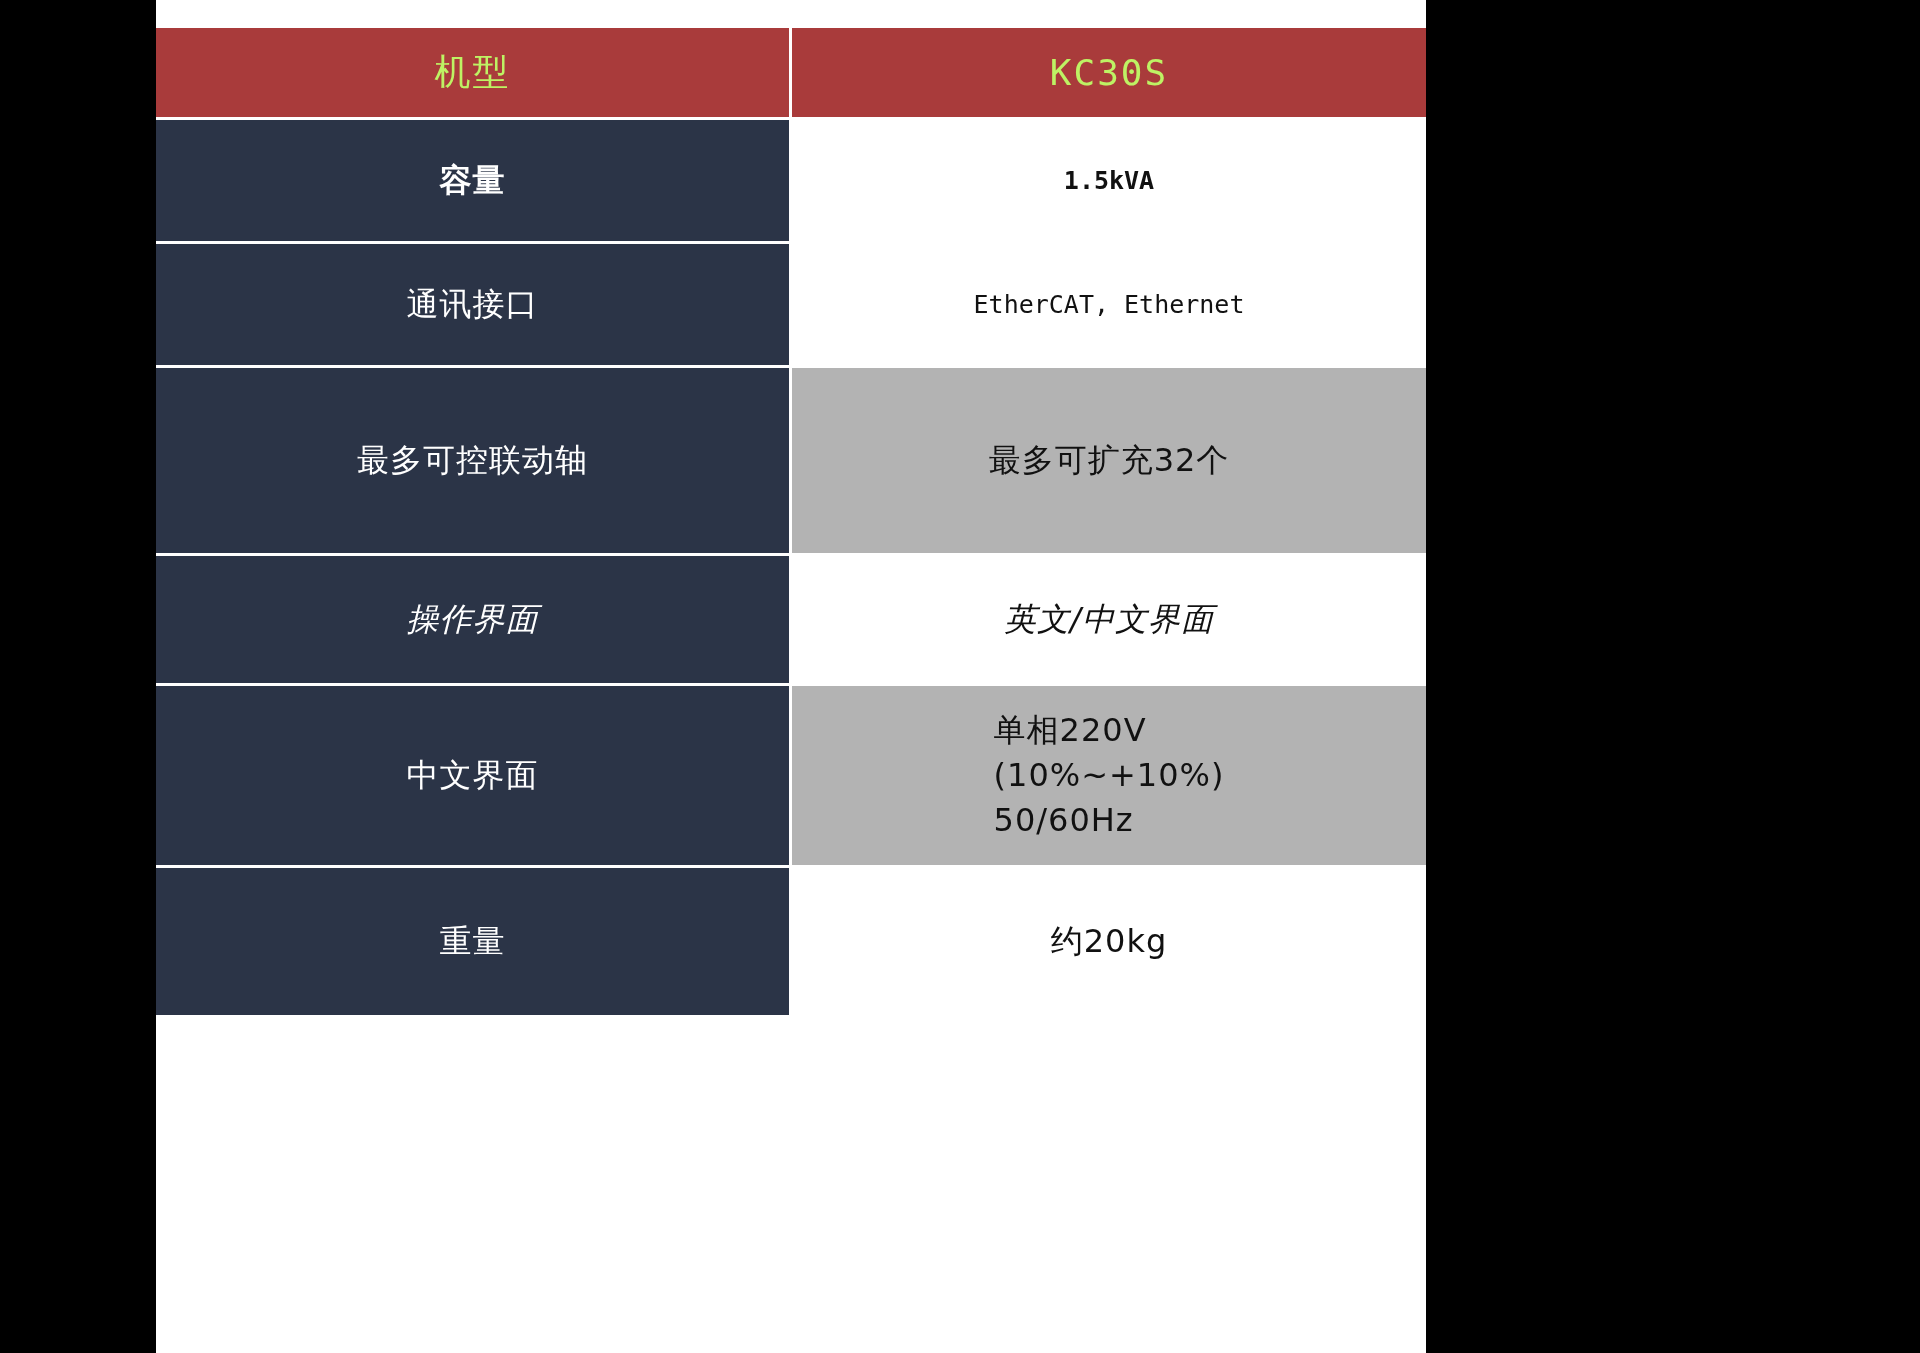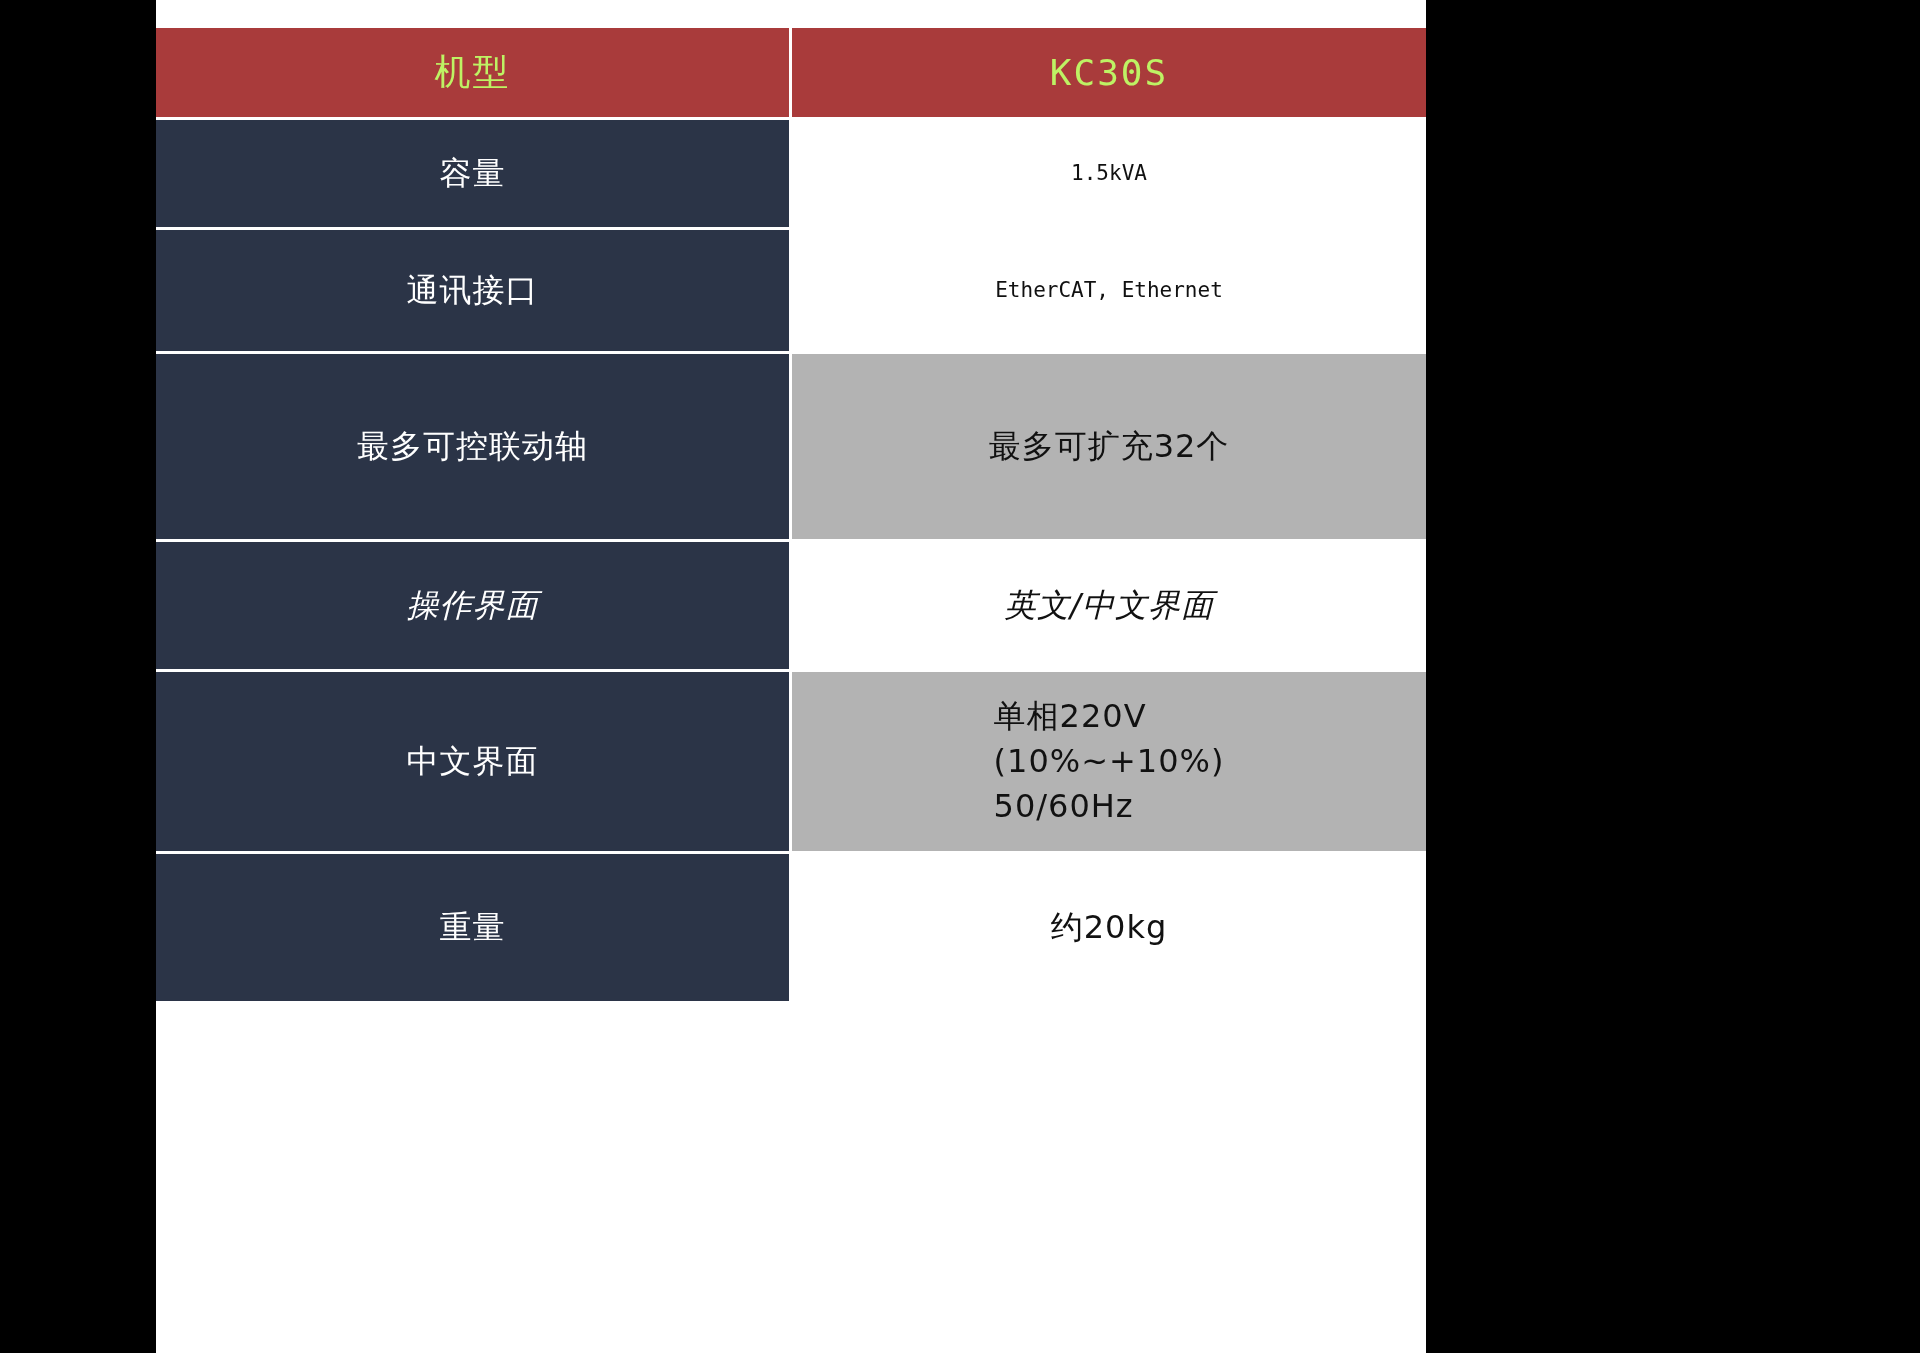--- a/index.html
+++ b/index.html
@@ -95,38 +95,38 @@
   .val {
     text-align: center;
     border-bottom: 3px solid #ffffff;
     padding: 0 10px;
   }
   .val.white { background: #ffffff; color: #111111; }
   .val.gray  { background: #b3b3b3; color: #111111; }
 
   .val .t {
     font-family: "DejaVu Sans Mono", monospace;
-    font-size: 21px;
+    font-size: 25px;
     line-height: 1.4;
     display: block;
     white-space: pre-line;
   }
   .val .t.han {
     font-family: "DejaVu Sans", sans-serif;
     font-size: 32px;
     letter-spacing: 1px;
   }
   .val .t.left-block {
     text-align: left;
     display: inline-block;
     white-space: pre-line;
   }
 
   
-  .h-cap   { height: 110px; }
+  .h-cap   { height: 124px; font-weight: bold; }
   .h-dim   { height: 158px; }
   .h-comm  { height: 124px; }
   .h-axis  { height: 188px; }
   .h-ui    { height: 130px; font-style: italic; }
   .h-volt  { height: 182px; }
   .h-wt    { height: 150px; }
 </style>
 </head>
 <body>
 

